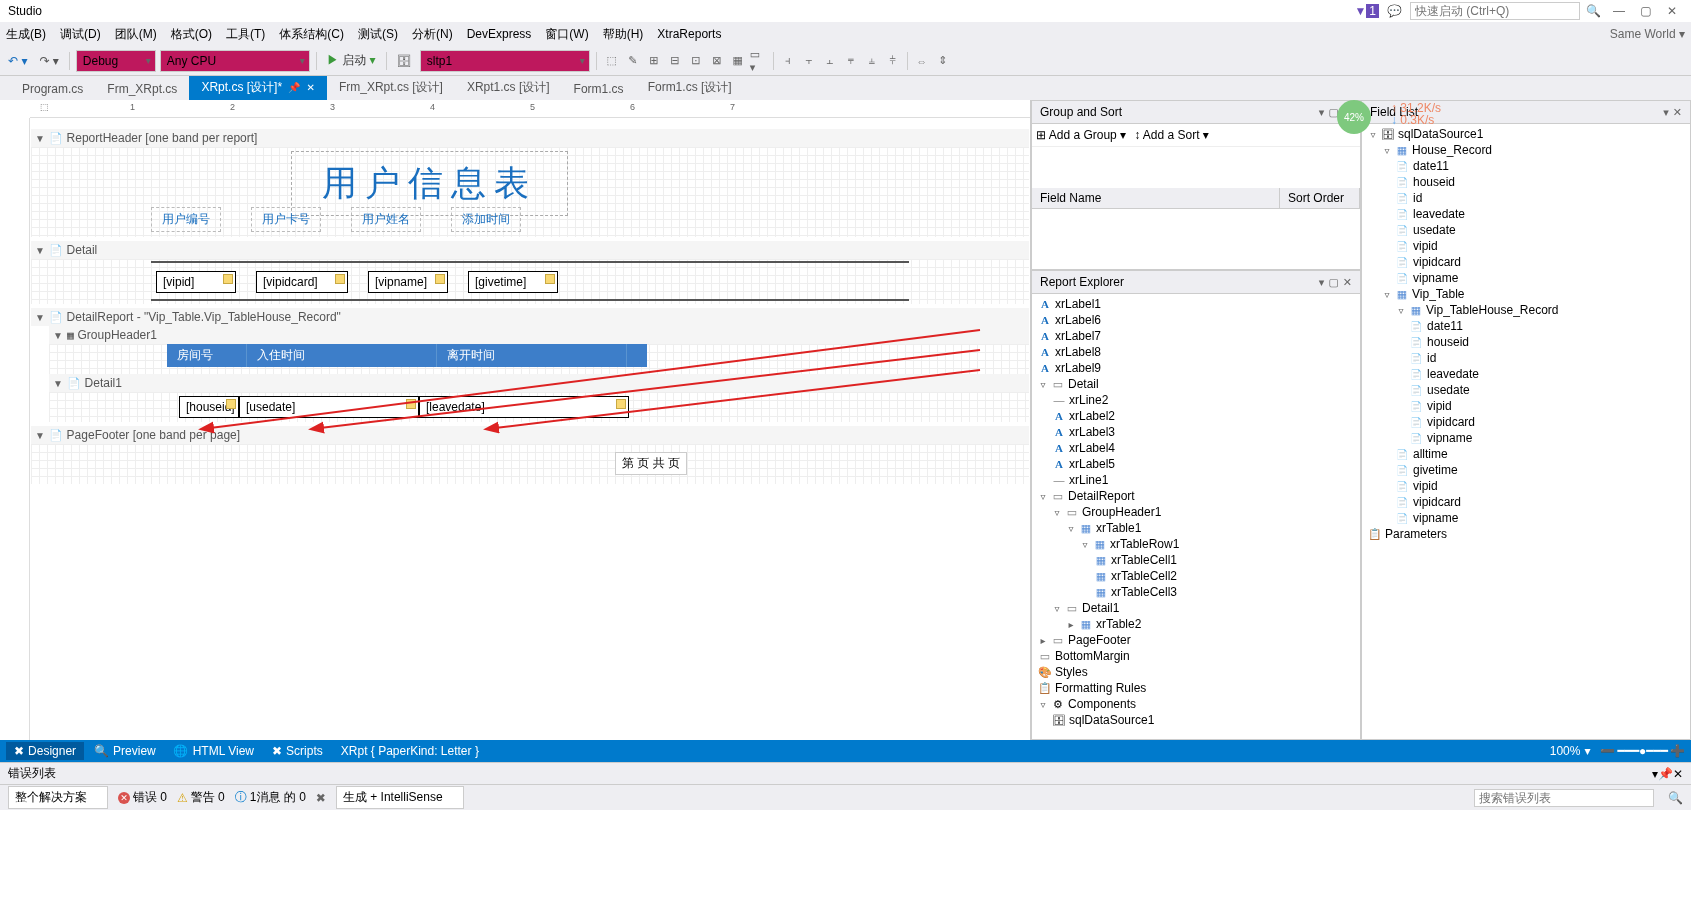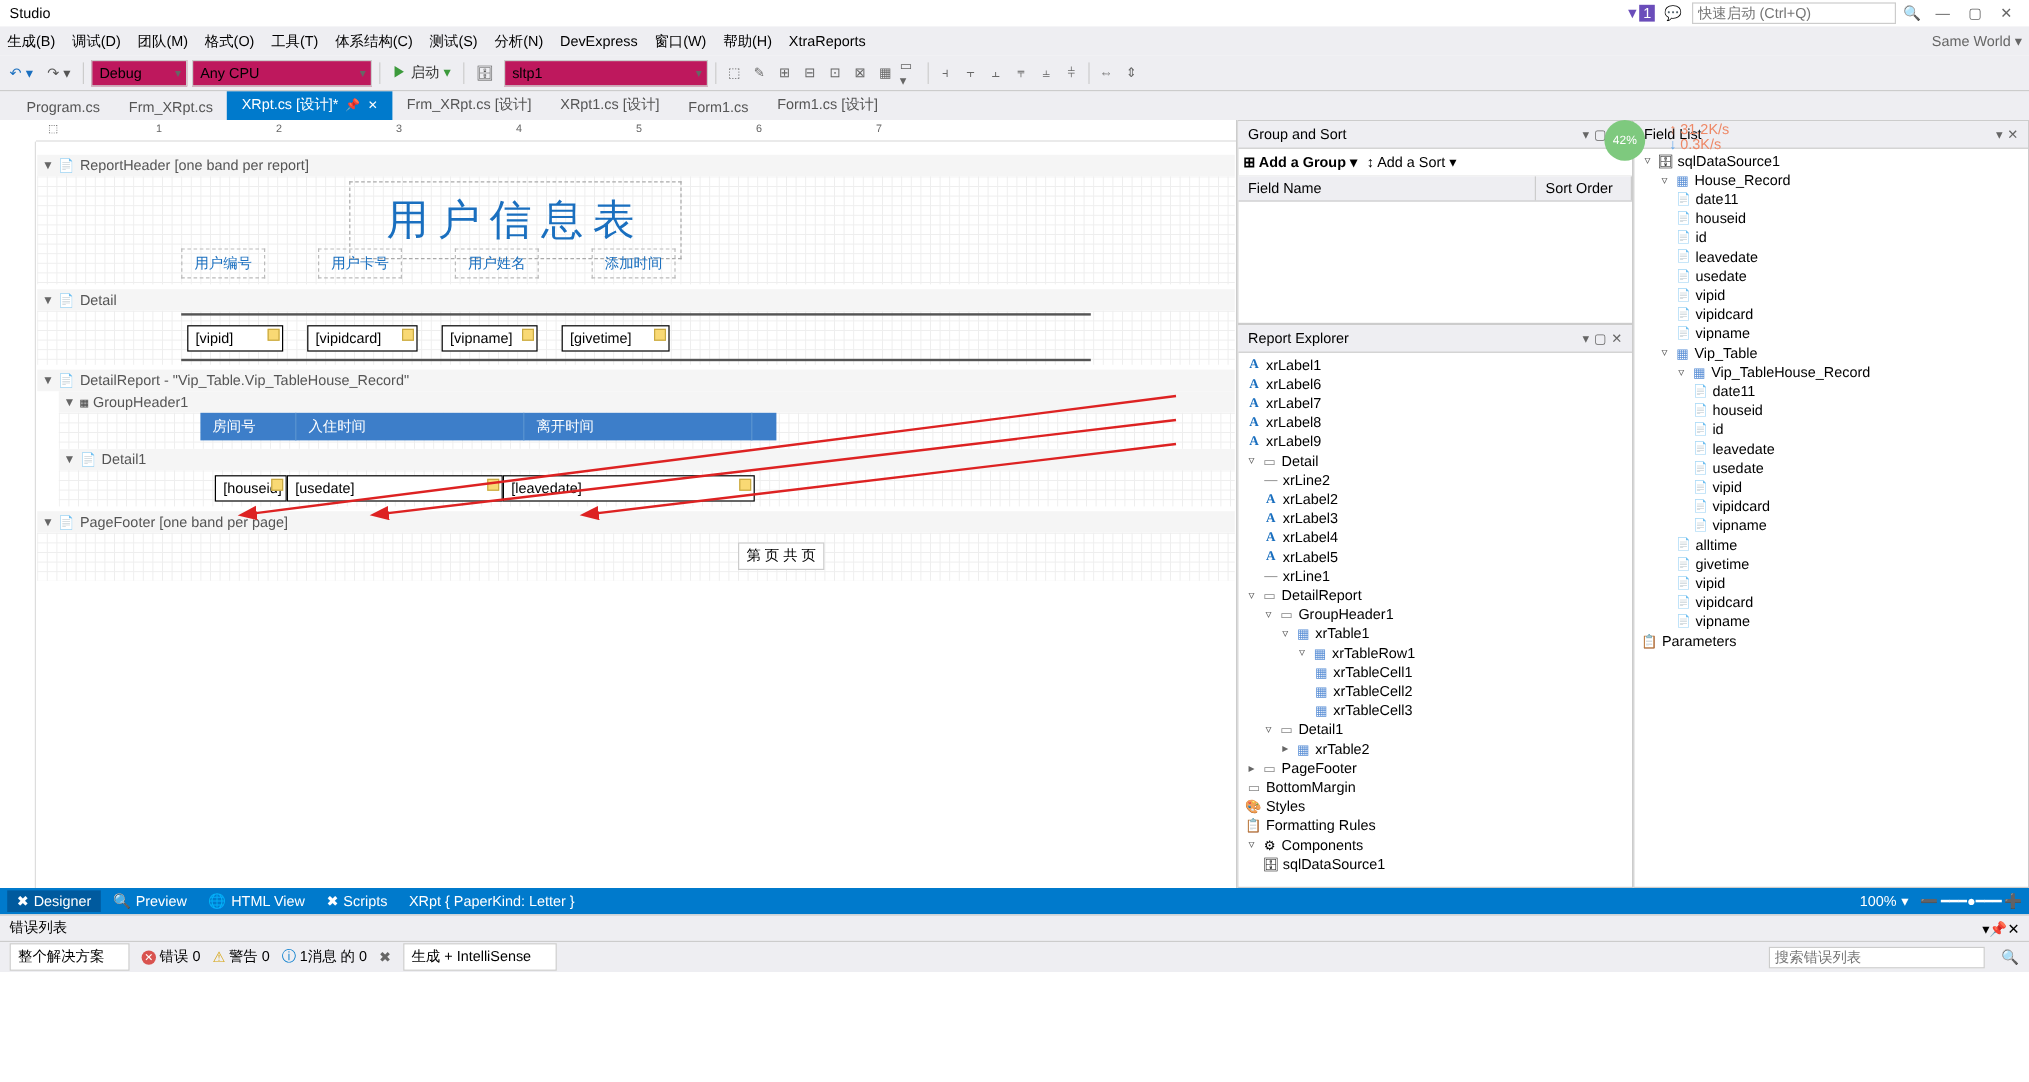--- a/index.html
+++ b/index.html
@@ -42,21 +42,21 @@
 .panel { border: 1px solid #ccc; display: flex; flex-direction: column; background: #fff; }
 .panel-title { background: #eeeef2; padding: 4px 8px; font-size: 12px; display: flex; align-items: center; border-bottom: 1px solid #ccc; }
 .panel-title .spacer { flex: 1; }
 .panel-title .pbtn { margin-left: 4px; color: #666; cursor: pointer; font-size: 11px; }
 .panel-body { flex: 1; overflow: auto; padding: 2px; }
 .tree { list-style: none; }
 .tree li { padding: 1px 0 1px 4px; white-space: nowrap; display: flex; align-items: center; gap: 3px; }
 .tree ul { list-style: none; padding-left: 14px; }
 .tree .ico { width: 14px; text-align: center; font-size: 11px; }
 .tree .arrow { color: #666; width: 10px; display: inline-block; text-align: center; font-size: 10px; }
-.grid-hdr { display: flex; background: #eeeef2; border-bottom: 1px solid #ccc; }
+.grid-hdr { display: flex; background: #eeeef2; border-bottom: 1px solid #ccc; margin-top: 41px; }
 .grid-hdr .gh { padding: 3px 8px; border-right: 1px solid #ccc; }
 .bottom-tabs { height: 22px; background: #007acc; display: flex; align-items: center; padding: 0 6px; gap: 2px; color: #fff; }
 .bottom-tabs .btab { padding: 2px 8px; cursor: pointer; display: flex; align-items: center; gap: 4px; }
 .bottom-tabs .btab.active { background: #005a9e; }
 .bottom-tabs .spacer { flex: 1; }
 .error-bar { height: 22px; background: #eeeef2; padding: 2px 8px; display: flex; align-items: center; border-top: 1px solid #ccc; }
 .status-bar { height: 26px; background: #eeeef2; display: flex; align-items: center; padding: 2px 8px; gap: 10px; border-top: 1px solid #ccc; }
 .status-bar .combo { border: 1px solid #ccc; background: #fff; padding: 2px 20px 2px 6px; }
 .badge { display: inline-flex; align-items: center; gap: 3px; }
 .red-dot { width: 12px; height: 12px; border-radius: 50%; background: #d9534f; color: #fff; font-size: 9px; display: inline-flex; align-items: center; justify-content: center; }
@@ -175,21 +175,21 @@
       <span class="tick" style="left:500px;">5</span>
       <span class="tick" style="left:600px;">6</span>
       <span class="tick" style="left:700px;">7</span>
     </div>
     <div class="canvas">
 
       <div class="band">
         <div class="band-header"><span class="arrow">▼</span> 📄 <span>ReportHeader [one band per report]</span></div>
         <div class="band-body" style="height:90px;">
           <div style="position:absolute;left:260px;top:4px;" class="title-label">用户信息表</div>
-          <div style="position:absolute;left:120px;top:60px;display:flex;gap:44px;">
+          <div style="position:absolute;left:120px;top:60px;display:flex;gap:30px;">
             <span class="col-hdr">用户编号</span>
             <span class="col-hdr">用户卡号</span>
             <span class="col-hdr">用户姓名</span>
             <span class="col-hdr">添加时间</span>
           </div>
         </div>
       </div>
 
       <div class="band">
         <div class="band-header"><span class="arrow">▼</span> 📄 <span>Detail</span></div>
@@ -251,21 +251,21 @@
 
       <div class="panel" style="height:170px;">
         <div class="panel-title">
             <span>Group and Sort</span>
             <div class="spacer"></div>
             <span class="pbtn">▾</span>
             <span class="pbtn">▢</span>
             <span class="pbtn">✕</span>
           </div>
         <div style="padding:4px;display:flex;gap:8px;border-bottom:1px solid #eee;">
-          <span style="cursor:pointer;font-weight:bold;">⊞ <span>Add a Group</span> ▾</span>
+          <span style="cursor:pointer;">⊞ <span>Add a Group</span> ▾</span>
           <span style="cursor:pointer;">↕ <span>Add a Sort</span> ▾</span>
         </div>
         <div class="grid-hdr">
           <div class="gh" style="flex:1;">Field Name</div>
           <div class="gh" style="width:80px;">Sort Order</div>
         </div>
         <div class="panel-body"></div>
       </div>
 
       <div class="panel" style="flex:1;">

